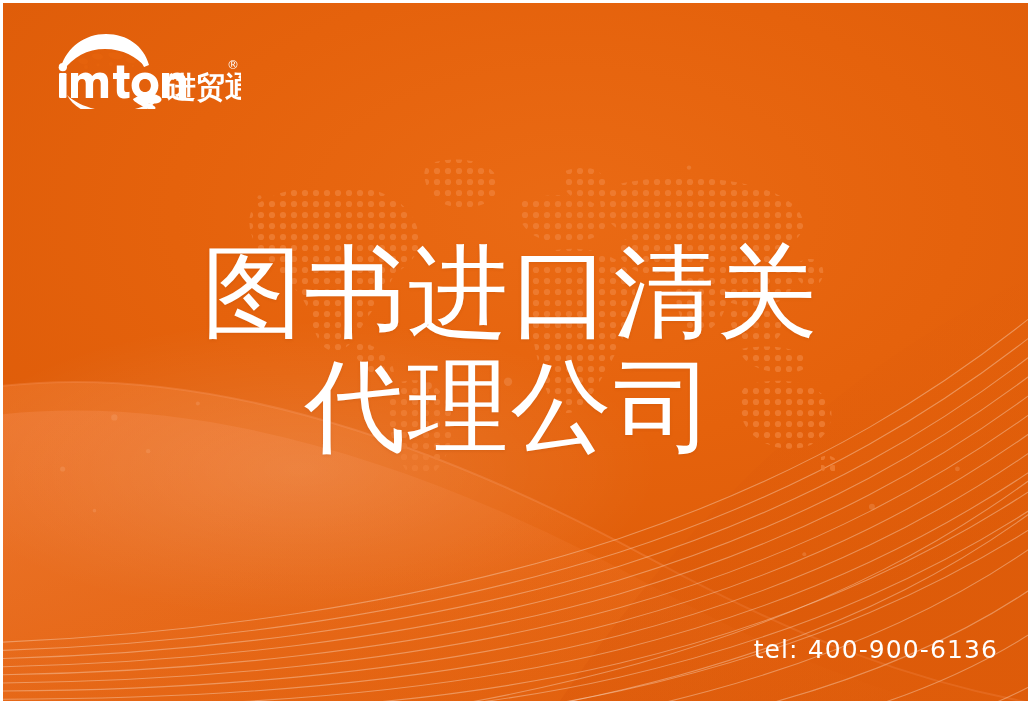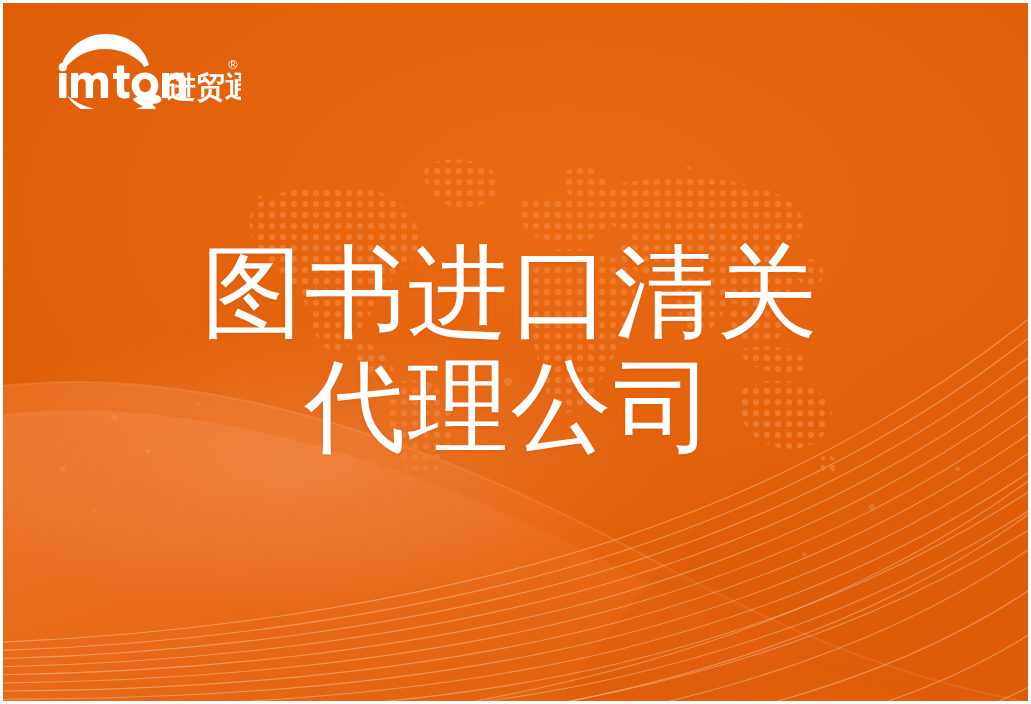--- a/index.html
+++ b/index.html
@@ -295,14 +295,15 @@
 
       <text x="186" y="42" font-family="DejaVu Sans, Liberation Sans, sans-serif" font-size="12" fill="#FFFFFF">®</text>
     </svg>
   </div>
 
   <div class="headline">
     <span class="ln ln1">图书进口清关</span>
     <span class="ln ln2">代理公司</span>
   </div>
 
+  <div class="tel">tel: 400-900-6136</div>
 
 </div>
 
 </body></html>

